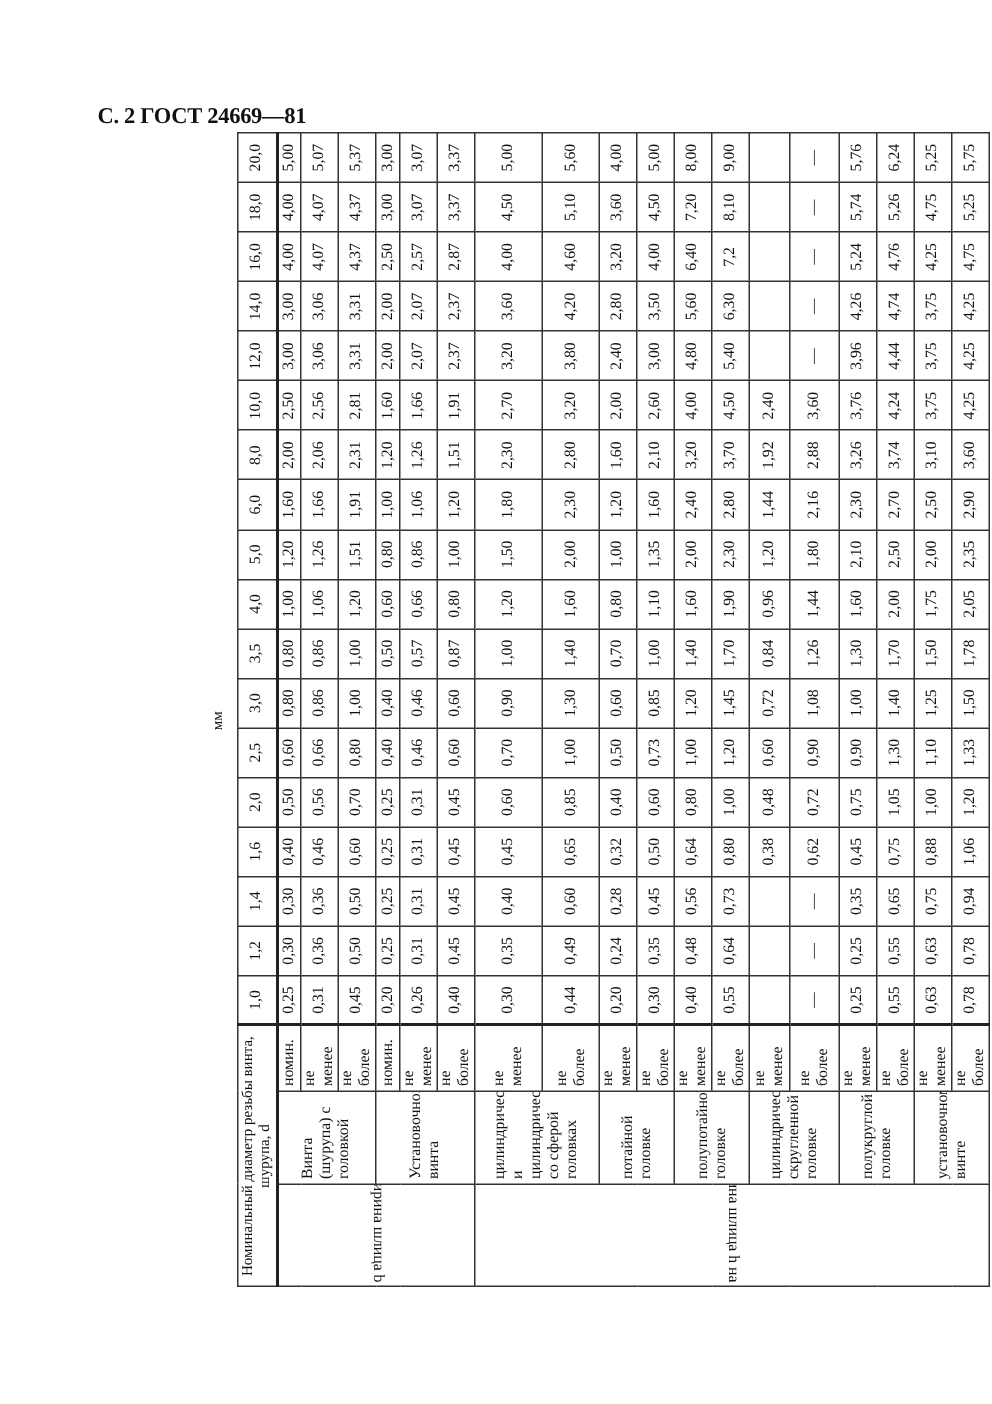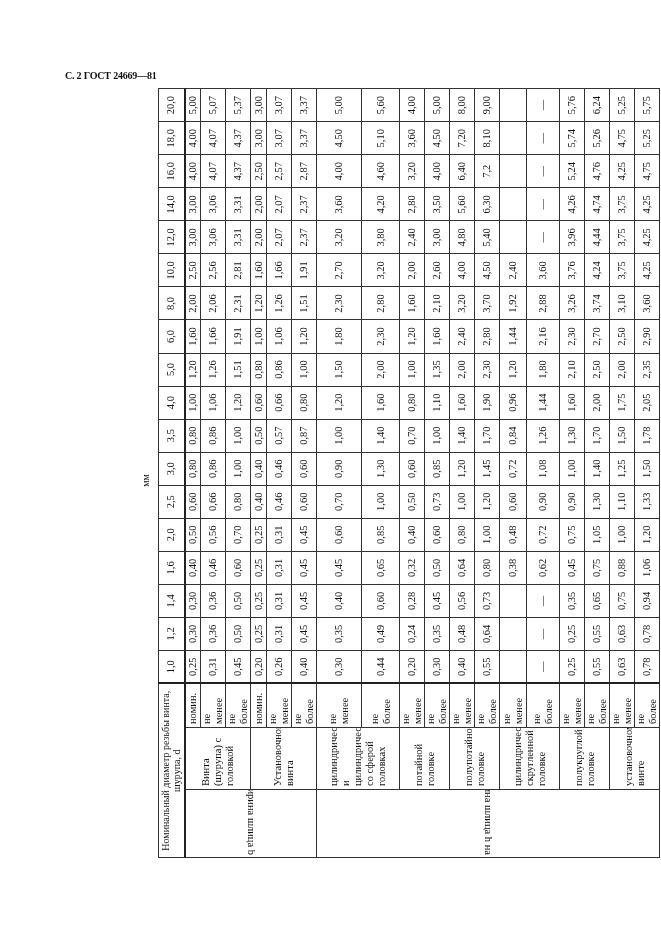--- a/index.html
+++ b/index.html
@@ -1,18 +1,18 @@
 <!DOCTYPE html>
 <html><head>
 <meta charset="utf-8">
 <style>
   html, body { margin:0; padding:0; background:#ffffff; }
   body { width:661px; height:936px; position:relative; overflow:hidden;
          font-family:"Liberation Serif","DejaVu Serif",serif; color:#111; }
-  .page-header { position:absolute; left:65px; top:70px; font-size:10px; font-weight:bold;
+  .page-header { position:absolute; left:65px; top:70px; font-size:15px; font-weight:bold;
                  letter-spacing:-0.2px; }
   .unit { position:absolute; left:139px; top:475px; font-size:10px;
           transform:rotate(-90deg); transform-origin:center; }
   
   .rot { position:absolute; width:770px; height:382px;
          left:158px; top:858px; transform-origin:0 0; transform:rotate(-90deg); }
   table { border-collapse:collapse; width:770px; height:382px; table-layout:fixed;
           font-size:10.5px; }
   td { border:1px solid #333; padding:0 2px; text-align:center; vertical-align:middle;
        line-height:12px; overflow:hidden; }

